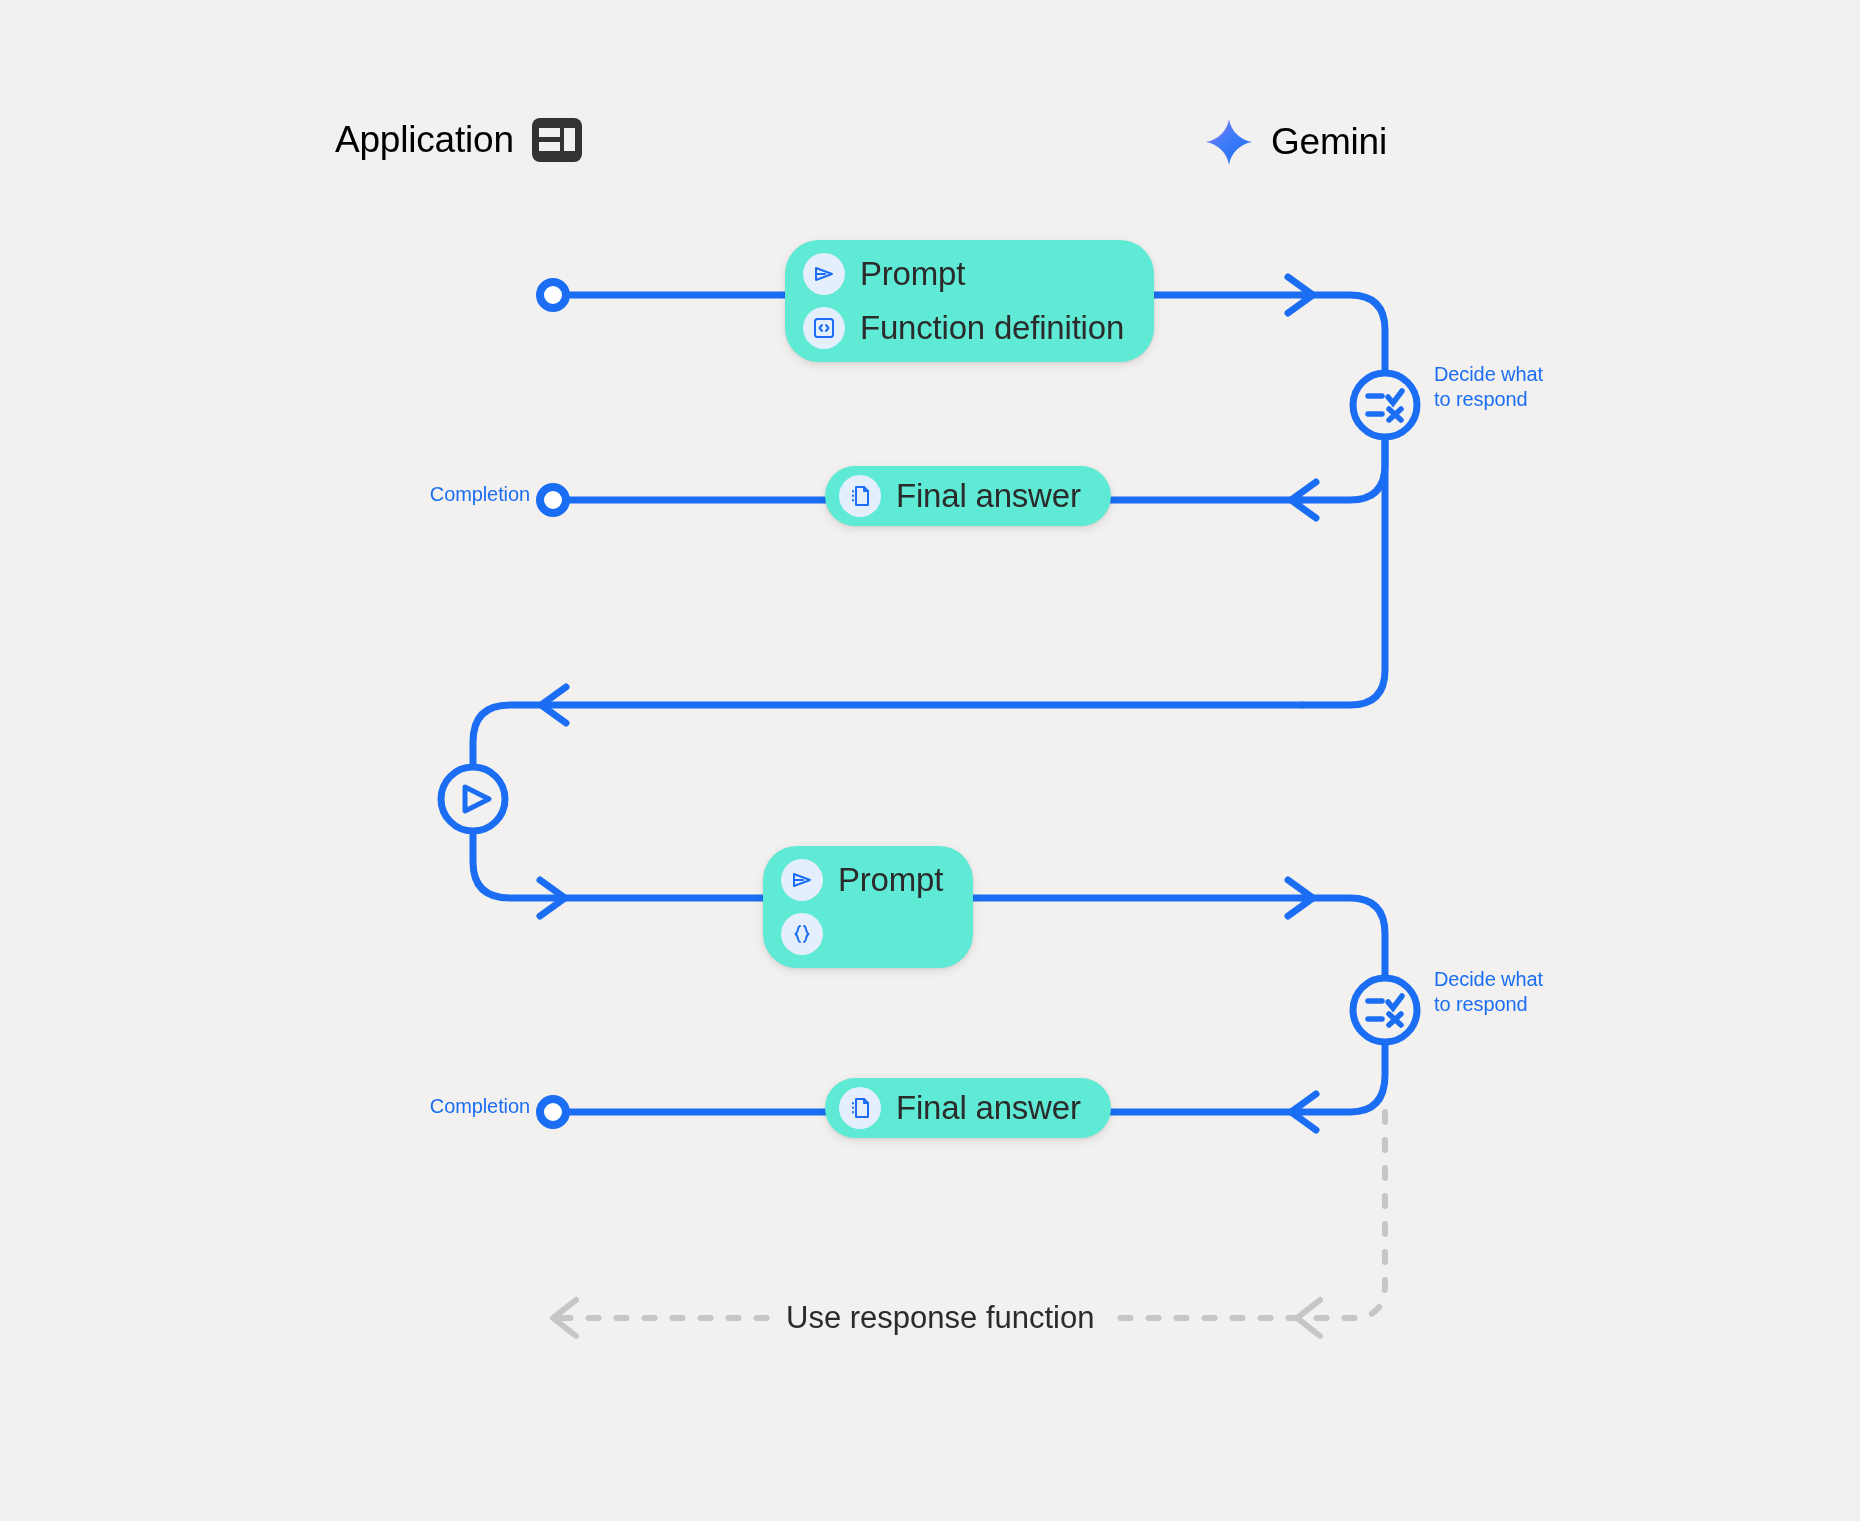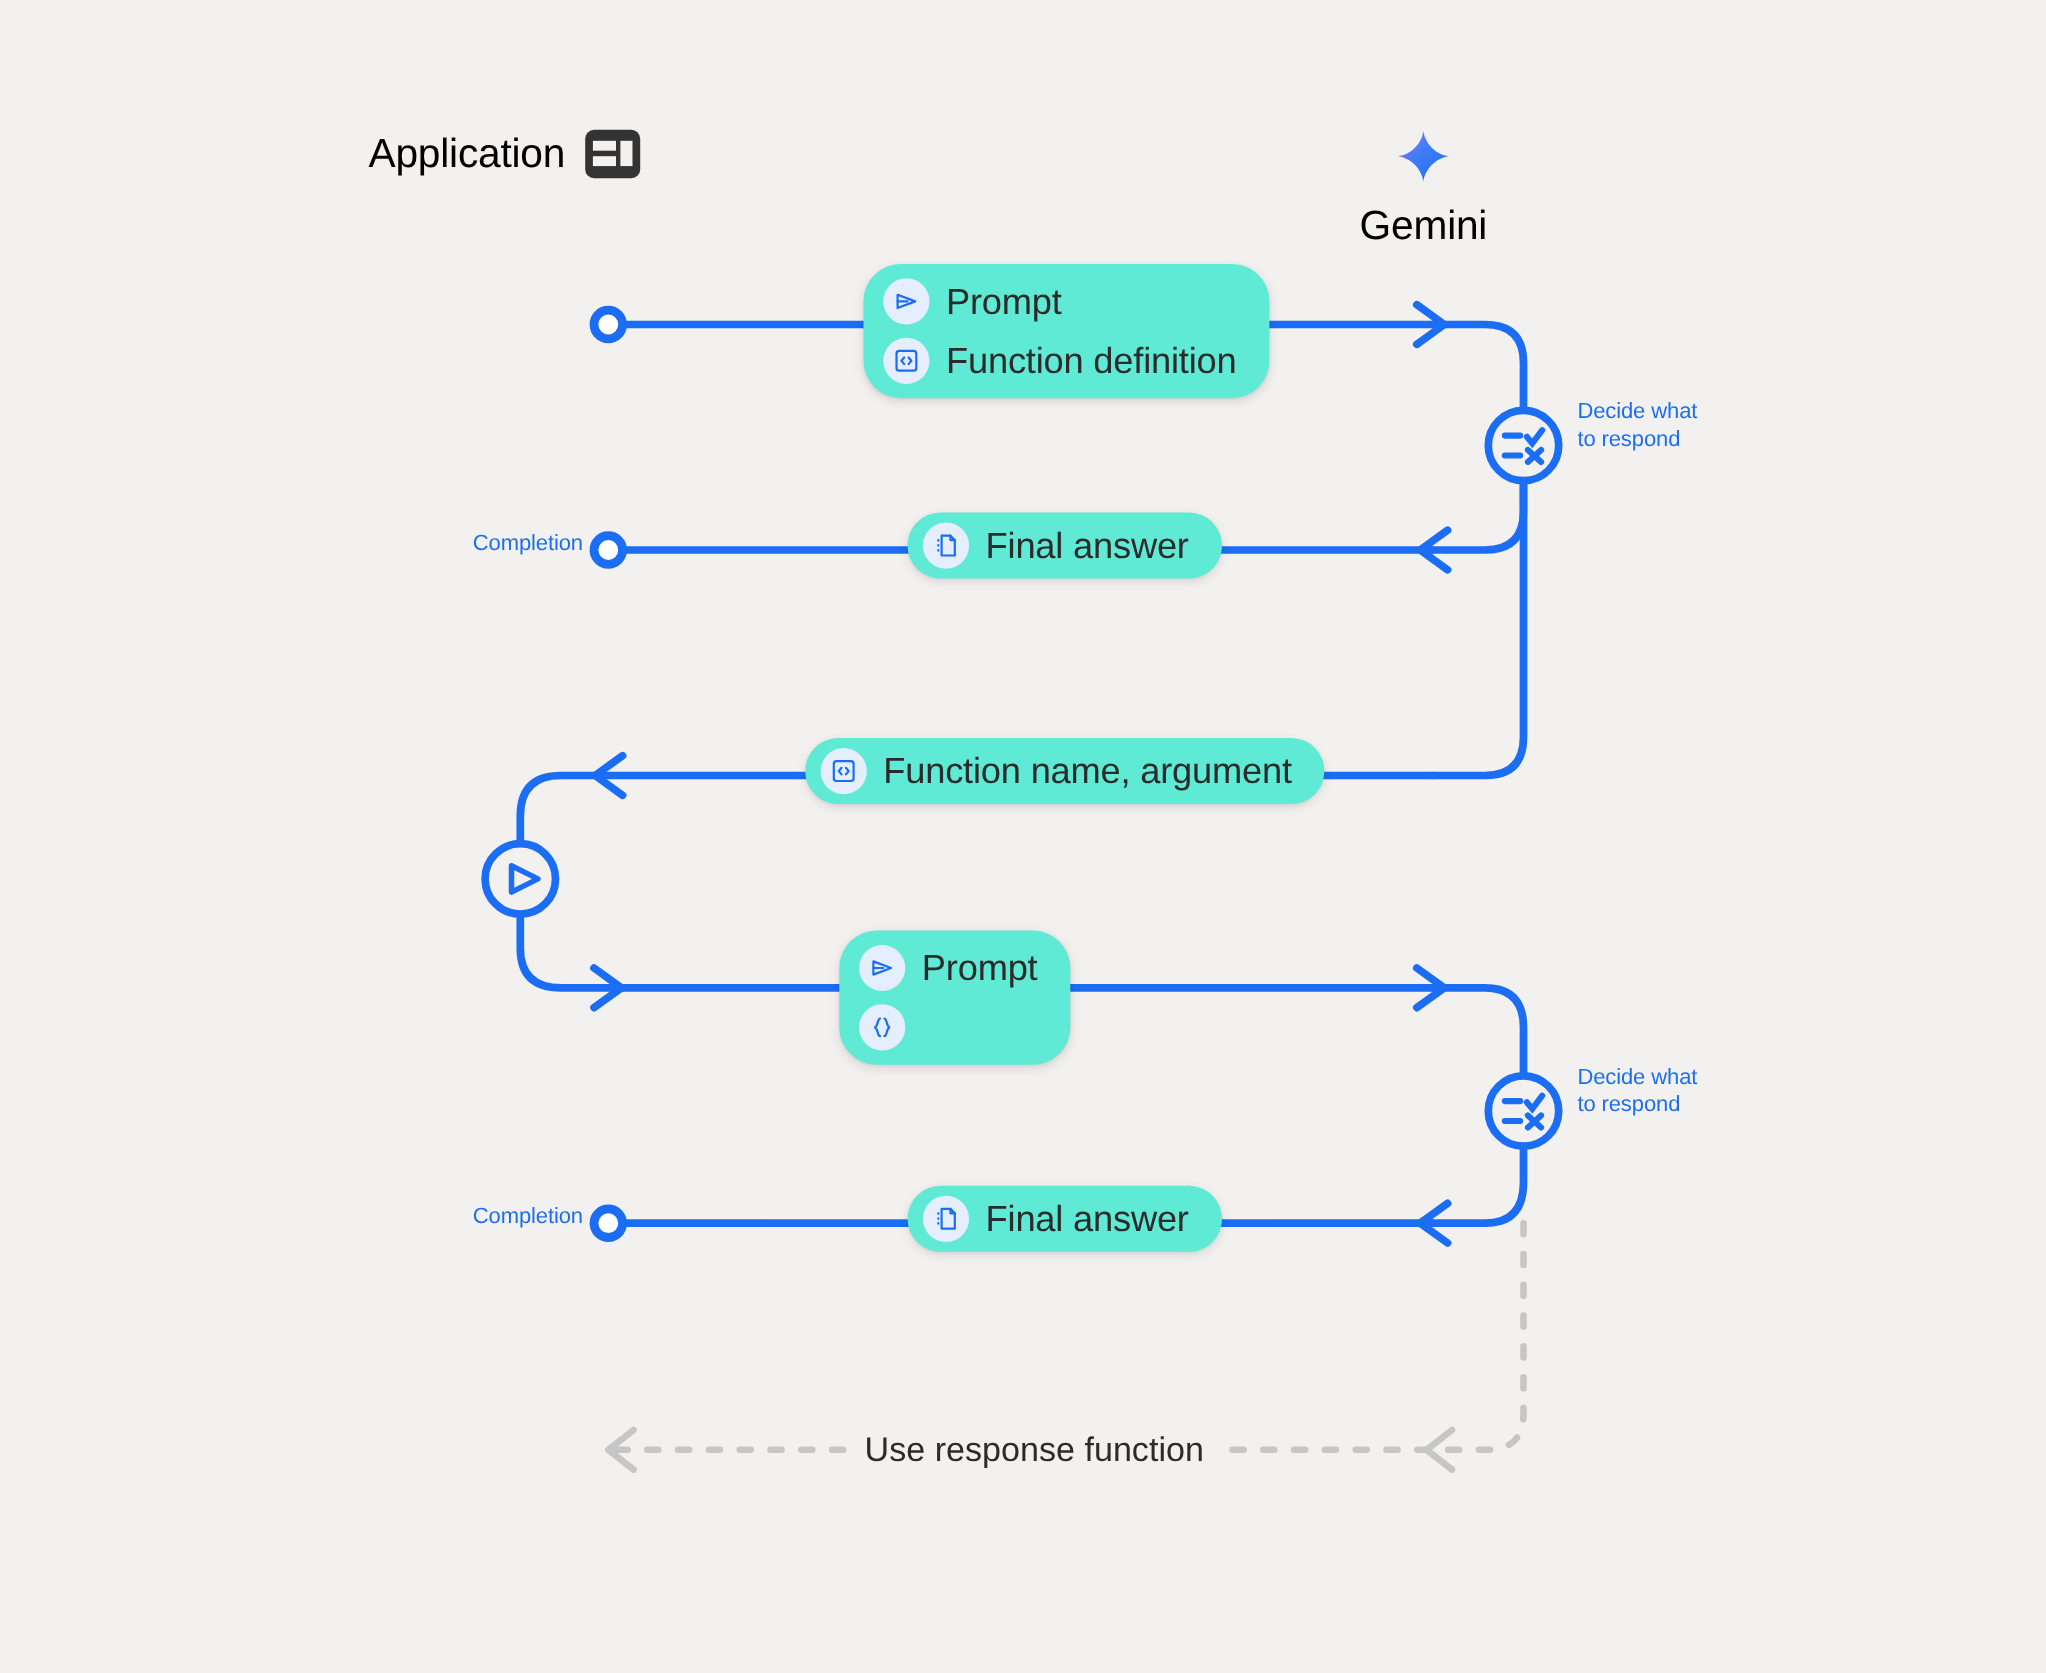--- a/index.html
+++ b/index.html
@@ -238,21 +238,21 @@
 
   <div class="actor" style="left:335px; top:118px;">
     <span class="actor-label">Application</span>
     <span class="app-icon">
       <i class="b1"></i>
         <i class="b2"></i>
         <i class="b3"></i>
     </span>
   </div>
 
-  <div class="actor" style="left:1236px; top:118px;flex-direction:column;">
+  <div class="actor" style="left:1205px; top:118px;">
     <span class="gemini-icon">
       <svg viewBox="0 0 48 48" width="48" height="48">
         <path d="M24 1 C25.6 12.6 35.4 22.4 47 24 C35.4 25.6 25.6 35.4 24 47
                  C22.4 35.4 12.6 25.6 1 24 C12.6 22.4 22.4 12.6 24 1 Z" fill="url(#gemGrad)"></path>
       </svg>
     </span>
     <span class="actor-label">Gemini</span>
   </div>
 
   <div class="card" style="left:750px; top:240px;">
@@ -285,32 +285,20 @@
           <polyline points="16,3 16,7 20,7"></polyline>
           <line x1="5" y1="7" x2="5" y2="7.5"></line>
           <line x1="5" y1="11.5" x2="5" y2="12"></line>
           <line x1="5" y1="16" x2="5" y2="16.5"></line>
         </svg>
       </span>
       <span class="card-text">Final answer</span>
     </div>
   </div>
 
-  <div class="card single" style="left:697px; top:671px;">
-    <div class="card-row">
-      <span class="chip">
-        <svg viewBox="0 0 24 24" width="24" height="24" fill="none" stroke="#1B6EF3" stroke-width="2" stroke-linejoin="round" stroke-linecap="round">
-          <rect x="3" y="3" width="18" height="18" rx="2.5"></rect>
-          <polyline points="10,9 7.5,12 10,15"></polyline>
-          <polyline points="14,9 16.5,12 14,15"></polyline>
-        </svg>
-      </span>
-      <span class="card-text">Function name,  argument</span>
-    </div>
-  </div>
 
   <div class="card" style="left:728px; top:846px;">
     <div class="card-row">
       <span class="chip">
         <svg viewBox="0 0 24 24" width="24" height="24" fill="none" stroke="#1B6EF3" stroke-width="2" stroke-linejoin="round" stroke-linecap="round">
           <path d="M4 6 L20 12 L4 18 Z"></path>
           <line x1="4" y1="12" x2="13" y2="12"></line>
         </svg>
       </span>
       <span class="card-text">Prompt</span>

